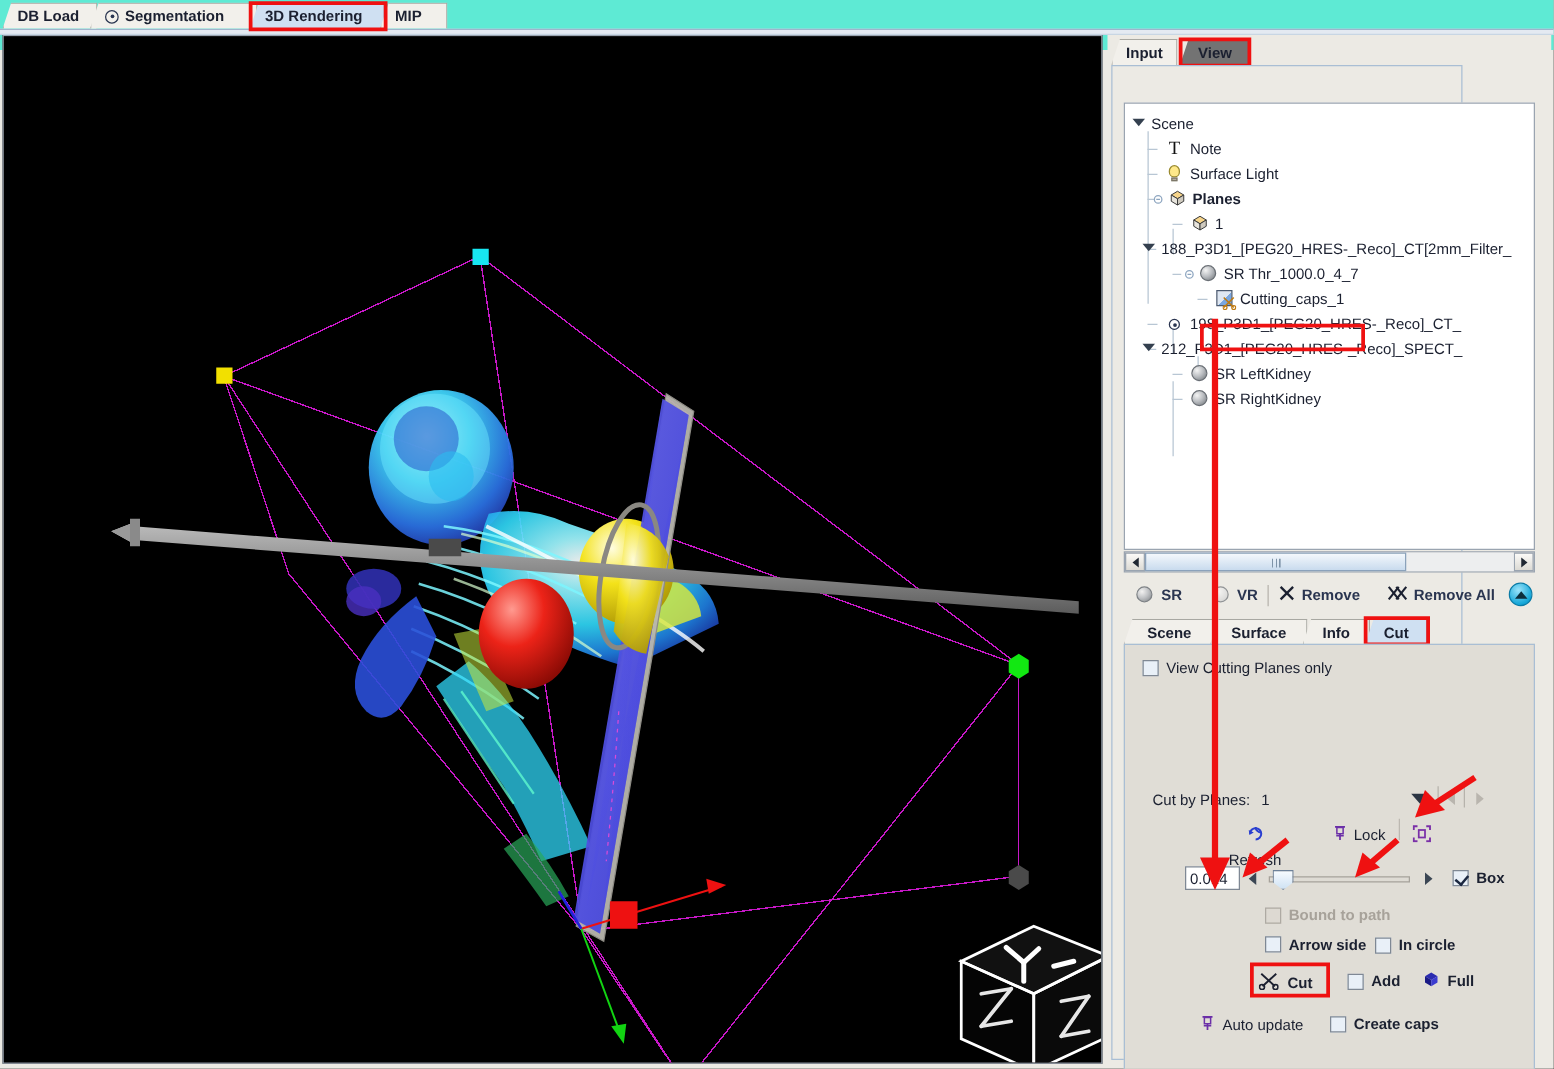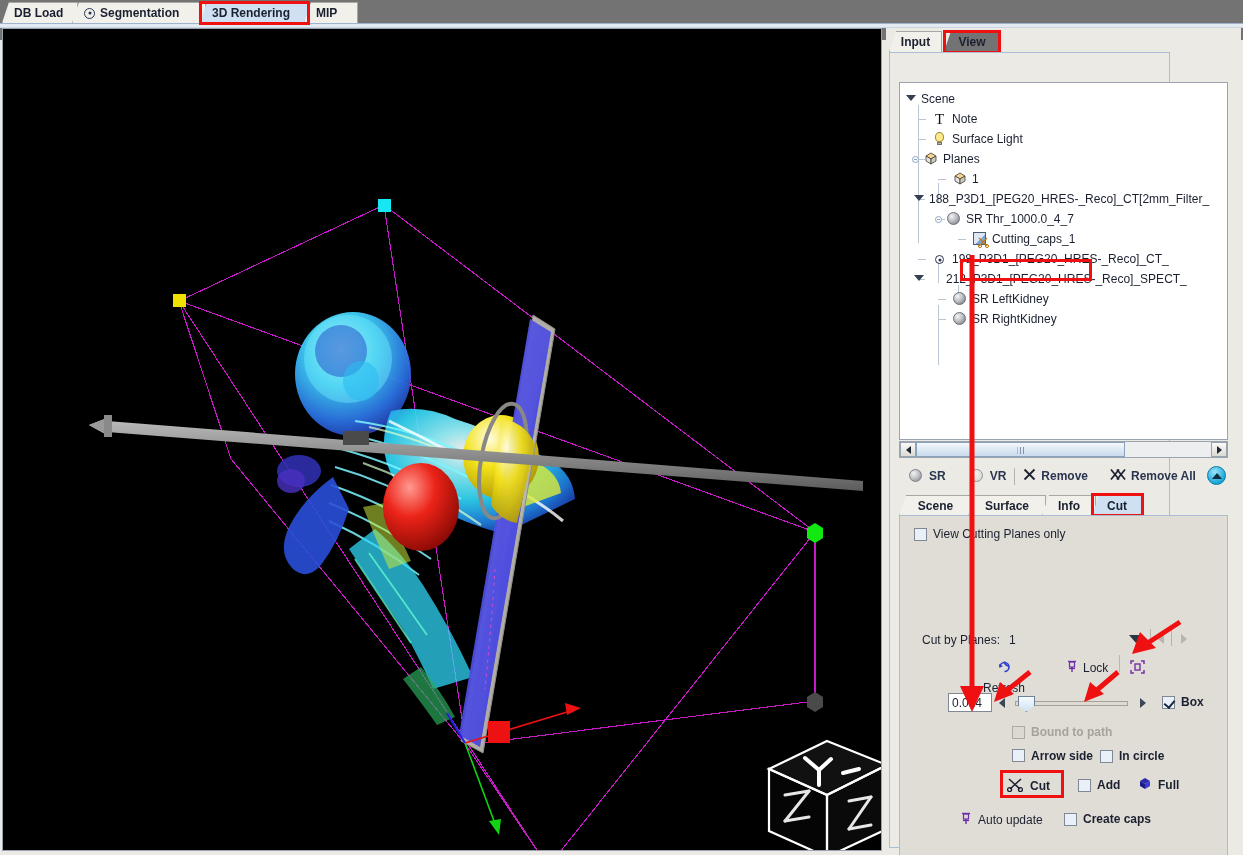--- a/index.html
+++ b/index.html
@@ -6,21 +6,21 @@
   body{
     width:1243px;height:855px;overflow:hidden;
     background:#eceae4;
     font-family:"Liberation Sans", sans-serif;
     font-size:12px;color:#1b2030;
     -webkit-font-smoothing:antialiased;
   }
   .app{position:relative;width:1243px;height:855px;}
 
   
-  .topbar{position:absolute;left:0;top:0;width:1243px;height:40px;background:#737373;}
+  .topbar{position:absolute;left:0;top:0;width:1243px;height:40px;background:#5eead4;}
   .topbar-underline{position:absolute;left:0;top:23px;width:1243px;height:3px;
      border-top:1px solid #9fb4cc;border-bottom:1px solid #c8d6e4;background:#e4eaf2;}
   .ttab{position:absolute;top:2px;height:21px;box-sizing:border-box;
      display:flex;align-items:center;gap:5px;padding:0 11px;
      background:#f2f0eb;border:1px solid #a8a8a2;border-bottom:none;
      border-radius:0;font-weight:bold;font-size:12px;color:#1b2030;
      clip-path:polygon(7px 0,100% 0,100% 100%,0 100%);}
   .ttab.sel{background:#cfe0f2;border-color:#8ba2bb;}
   .ttab .tgt{display:inline-block;width:11px;height:11px;border-radius:50%;
      border:1.6px solid #2a3550;box-sizing:border-box;position:relative;}
@@ -372,21 +372,21 @@
             <span class="hline" style="left:18px;top:10px;width:8px;"></span>
             <span class="tw"></span>
             <span class="ic">
                 <i class="ic-bulb"></i>
                 <i class="ic-bulb-b"></i>
               </span>
             <span class="lbl">Surface Light</span>
           </div>
 
 
-          <div class="trow" style="padding-left:9px;">
+          <div class="trow" style="padding-left:20px;font-weight:bold;">
             <span class="hline" style="left:18px;top:10px;width:7px;"></span>
             <span class="tw">
                 <i class="knob"></i>
               </span>
             <span class="ic">
               <svg class="ic-cube" viewBox="0 0 13 13">
                   <polygon points="2,4 7,1 12,4 7,7" fill="#f6d48a" stroke="#3a3a3a" stroke-width="0.8"></polygon>
                   <polygon points="2,4 7,7 7,12 2,9" fill="#e8e5dd" stroke="#3a3a3a" stroke-width="0.8"></polygon>
                   <polygon points="7,7 12,4 12,9 7,12" fill="#cfcabf" stroke="#3a3a3a" stroke-width="0.8"></polygon>
                 </svg>
@@ -408,21 +408,21 @@
           </div>
 
           <div class="trow" style="padding-left:12px;">
             <span class="hline" style="left:18px;top:10px;width:7px;"></span>
             <span class="tw">
                 <i class="caret"></i>
               </span>
             <span class="lbl">188_P3D1_[PEG20_HRES-_Reco]_CT[2mm_Filter_</span>
           </div>
 
-          <div class="trow" style="padding-left:32px;">
+          <div class="trow" style="padding-left:45px;">
             <span class="hline" style="left:38px;top:10px;width:7px;"></span>
             <span class="tw">
                 <i class="knob"></i>
               </span>
             <span class="ic">
                 <i class="ic-sr"></i>
               </span>
             <span class="lbl">SR Thr_1000.0_4_7</span>
           </div>
 
@@ -443,21 +443,21 @@
 
           <div class="trow" style="padding-left:18px;">
             <span class="hline" style="left:18px;top:10px;width:8px;"></span>
             <span class="tw"></span>
             <span class="ic">
                 <i class="ic-dot"></i>
               </span>
             <span class="lbl">198_P3D1_[PEG20_HRES-_Reco]_CT_</span>
           </div>
 
-          <div class="trow" style="padding-left:12px;gap:17px;">
+          <div class="trow" style="padding-left:12px;">
             <span class="hline" style="left:18px;top:10px;width:7px;"></span>
             <span class="tw">
                 <i class="caret"></i>
               </span>
             <span class="lbl">212_P3D1_[PEG20_HRES-_Reco]_SPECT_</span>
           </div>
 
           <div class="trow" style="padding-left:38px;">
             <span class="hline" style="left:38px;top:10px;width:8px;"></span>
             <span class="tw"></span>

